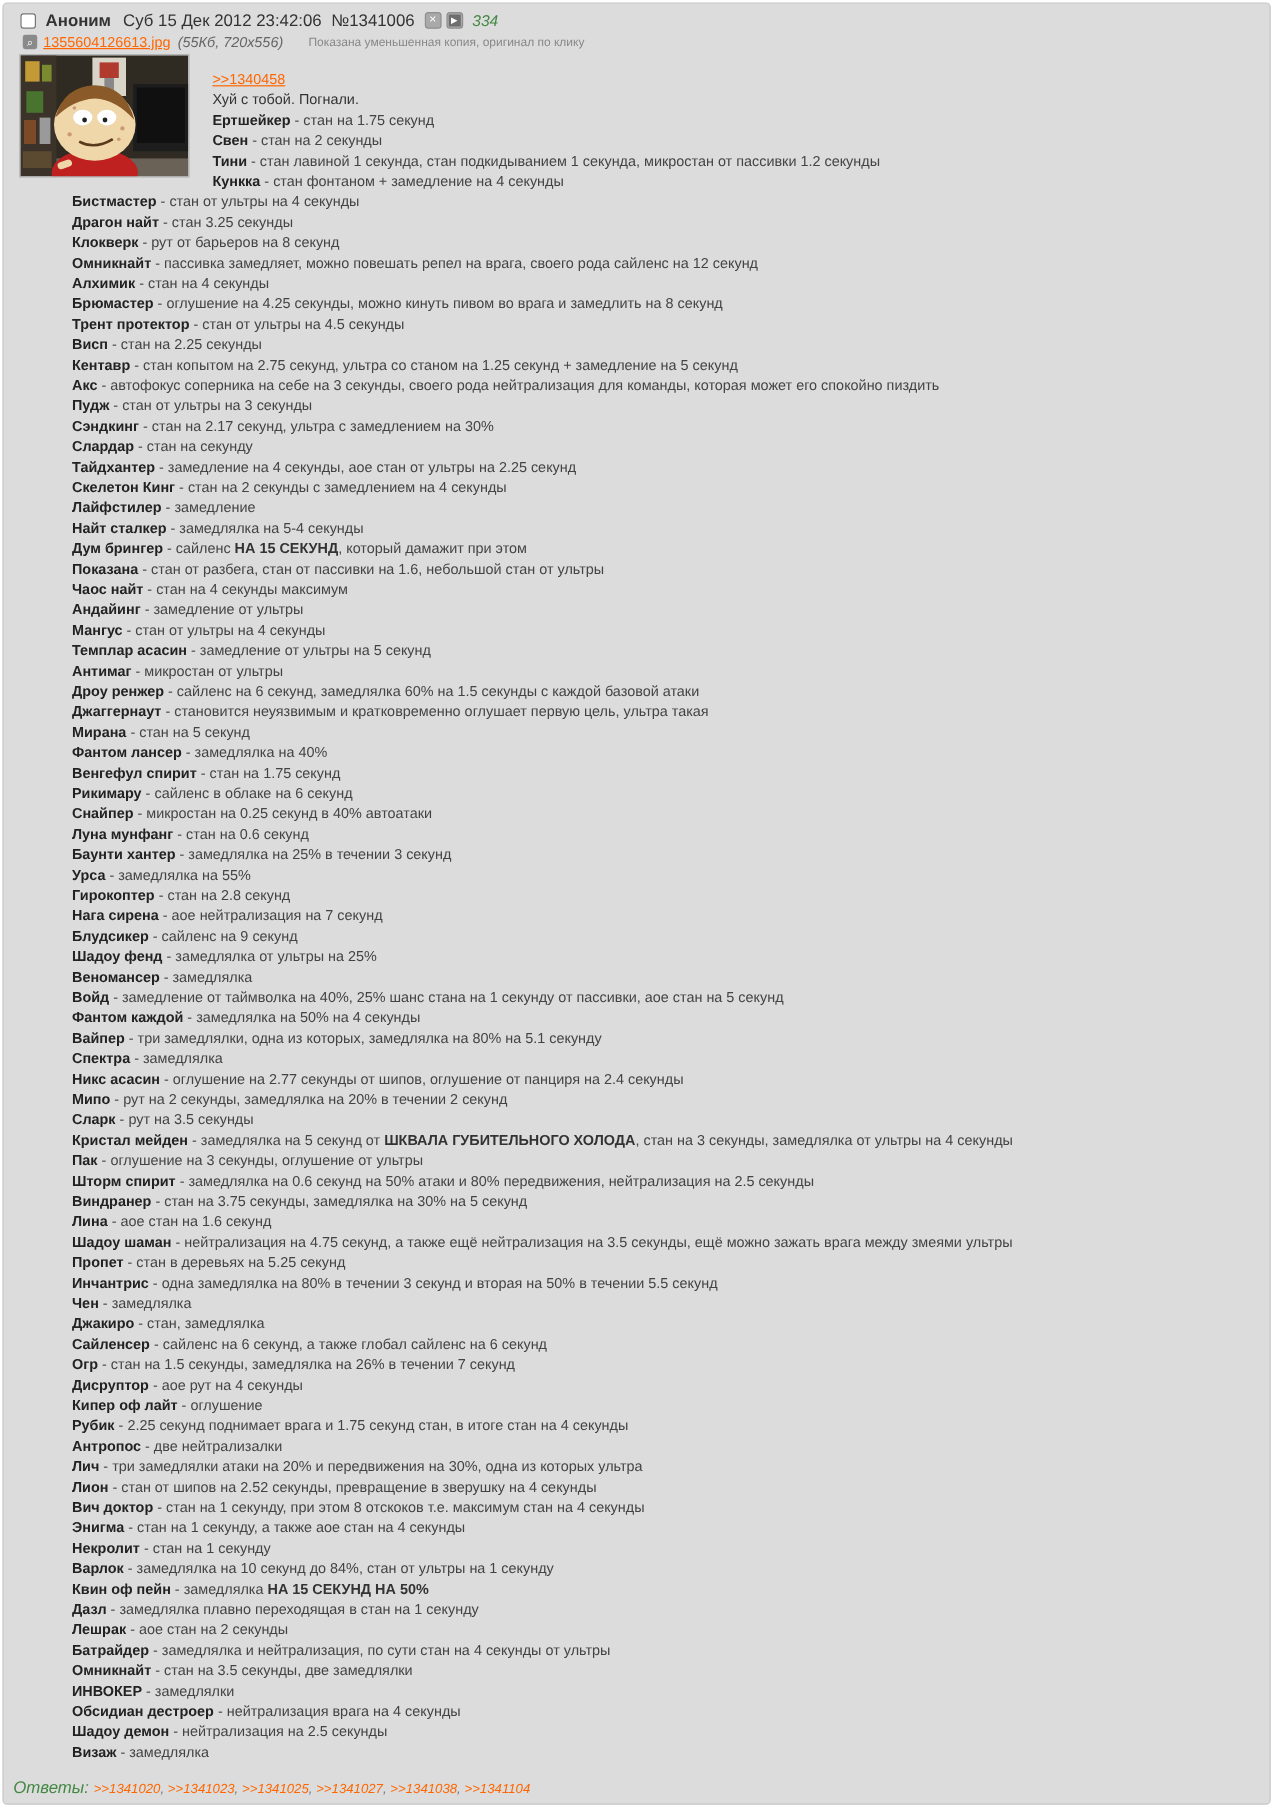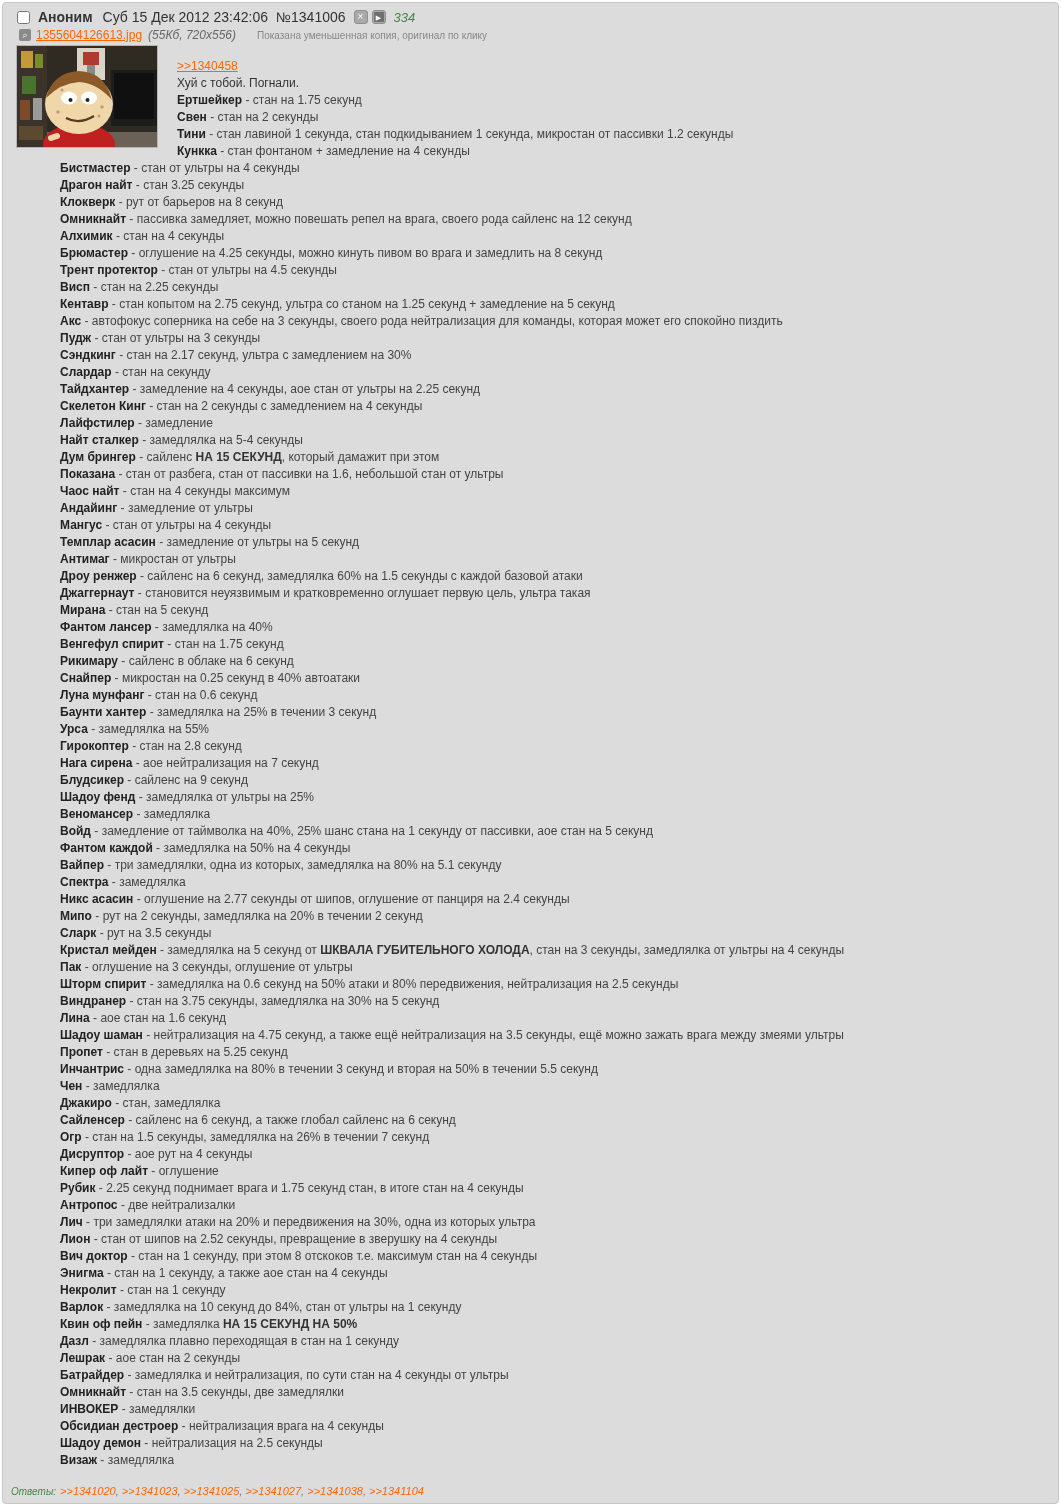--- a/index.html
+++ b/index.html
@@ -48,21 +48,21 @@
     outline:1px solid #b5b5b5; cursor:pointer; }
   blockquote.post-text { margin:16px 4px 0 57px; font-size:12px; line-height:17px; color:var(--desc,#444); }
   .quote-link { color:var(--orange,#ff6600); text-decoration:underline; }
   .intro-line, .hero-line { white-space:nowrap; }
   .hero-line b.hero-name { color:#222; }
   .hero-line .sep { color:var(--desc,#444); }
   .hero-line b.hl { color:#333; }
   .intro-line { color:#333; }
   
   .post-footer { position:absolute; left:8px; bottom:6px; font-size:11px; }
-  .footer-label { font-style:italic; color:var(--green,#448844); font-size:10px; margin-right:4px; }
+  .footer-label { font-style:italic; color:var(--green,#448844); font-size:14px; margin-right:4px; }
   .reply-link { font-style:italic; color:var(--orange,#ff6600); text-decoration:none; }
   .reply-sep { font-style:italic; color:#777; }
 </style>
 </head>
 <body>
 
 <div class="post">
 
   <div class="post-header">
     <input type="checkbox" class="post-checkbox" style="">

